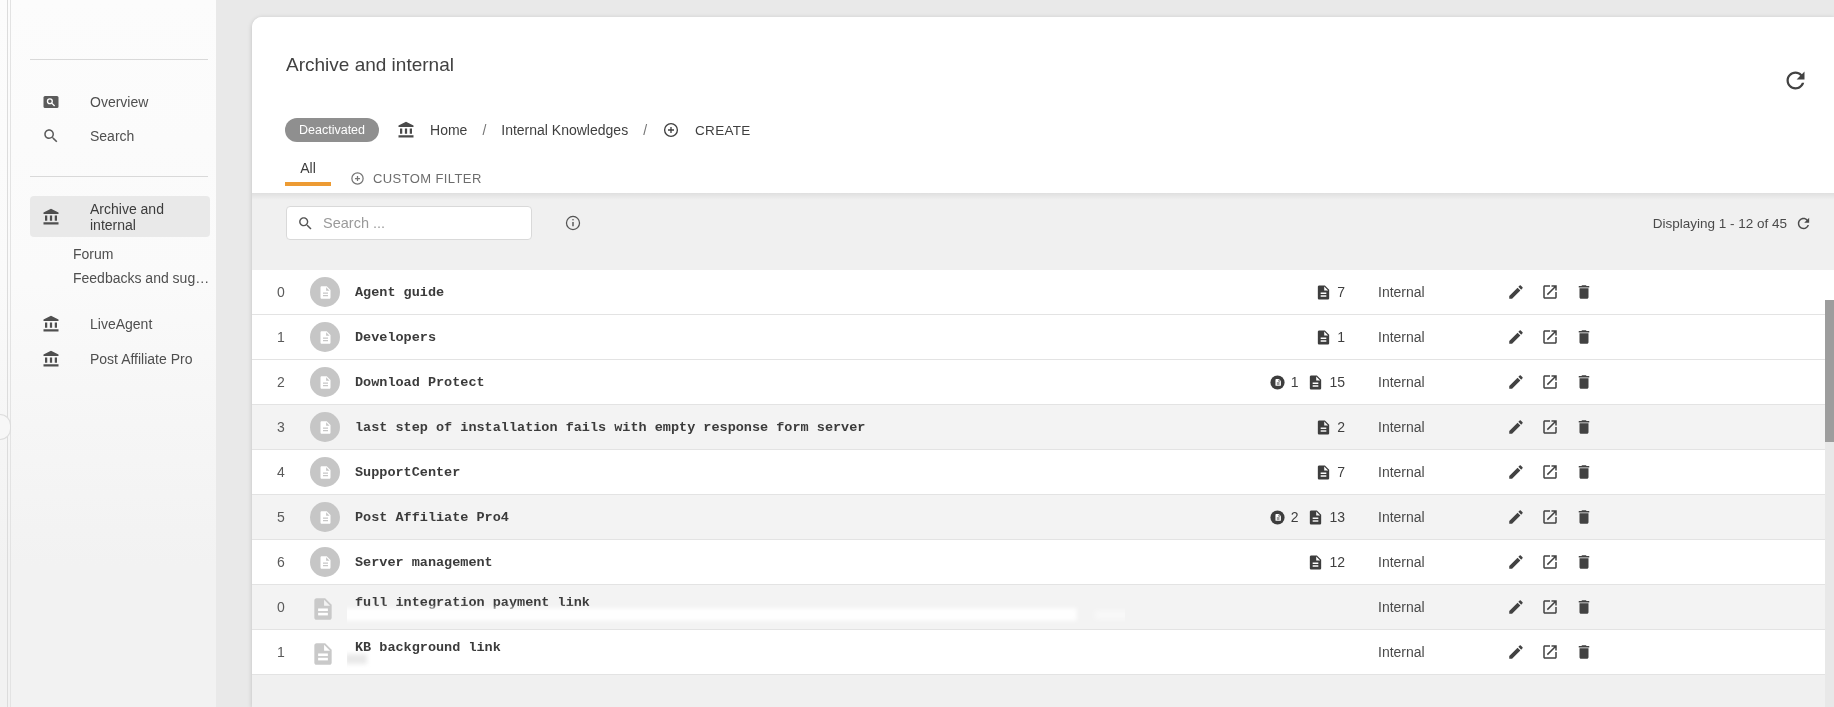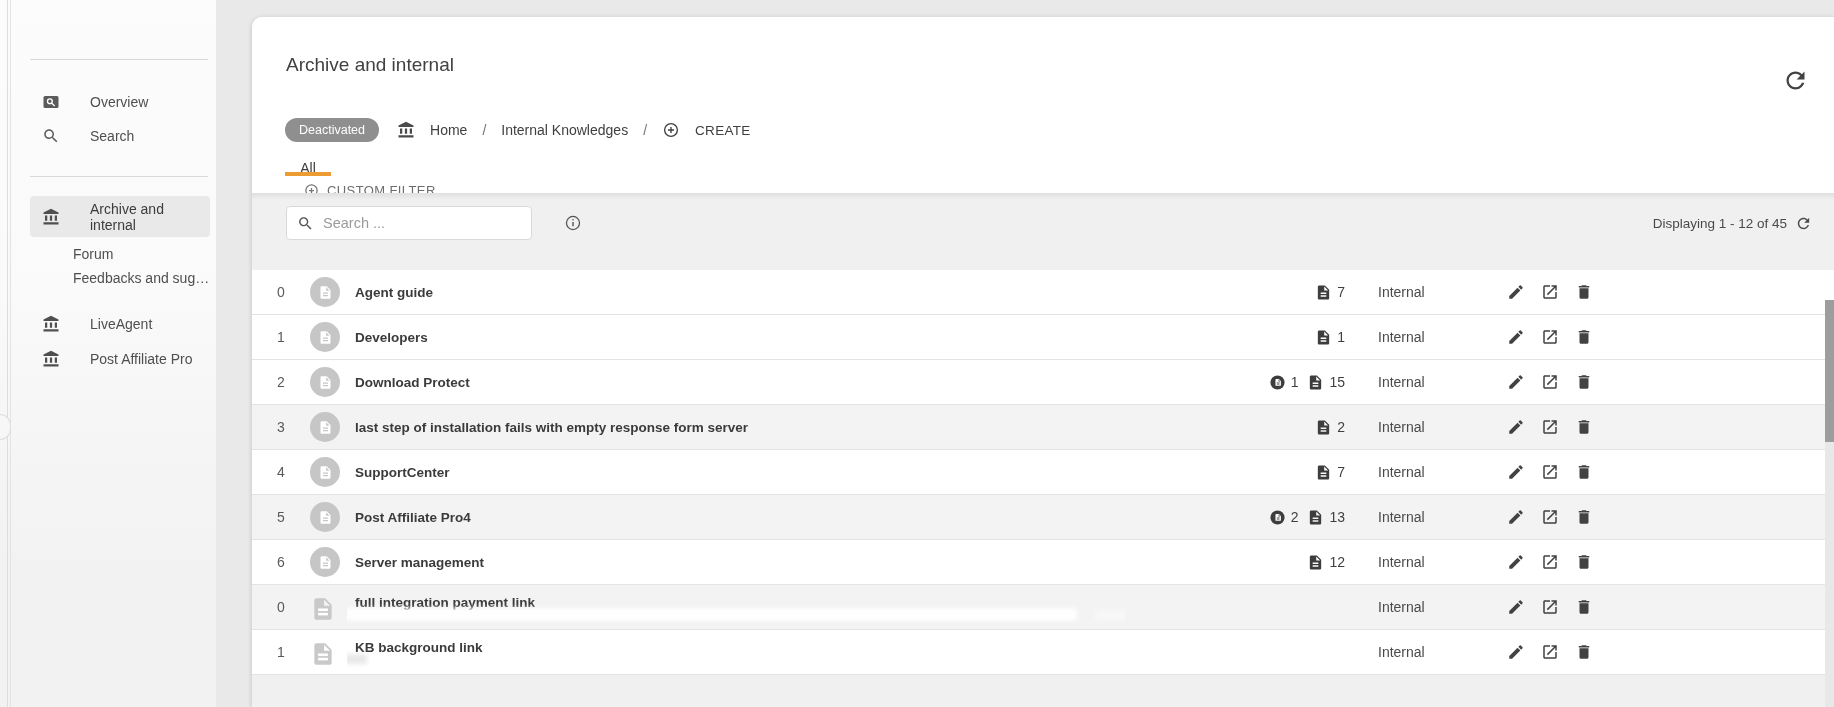--- a/index.html
+++ b/index.html
@@ -29,21 +29,21 @@
   .page-title { position:absolute; left:34px; top:37px; font-size:19px; color:#414141; }
   .refresh-button { position:absolute; right:24px; top:50px; width:28px; height:28px; cursor:pointer; }
 
   .breadcrumb { position:absolute; left:33px; top:100px; height:26px; display:flex;
     align-items:center; gap:15px; font-size:14px; color:#3f3f3f; }
   .badge { color:#fff; font-size:12.5px; padding:5px 14px; border-radius:13px; }
   .crumb-sep { color:#757575; }
   .crumb-link { cursor:pointer; }
   .create-label { font-weight:400; font-size:13.5px; letter-spacing:0.3px; cursor:pointer; }
 
-  .tabs { position:absolute; left:33px; top:136px; height:33px; display:flex; align-items:stretch;flex-direction:column; }
+  .tabs { position:absolute; left:33px; top:136px; height:33px; display:flex; align-items:stretch; }
   .tab-all { width:46px; text-align:center; font-size:14px; color:#3c3c3c; position:relative;
     padding-top:7px; cursor:pointer; }
   .tab-underline { position:absolute; left:0; right:0; bottom:0; height:4px; }
   .tab-custom { margin-left:9px; display:flex; align-items:flex-end; gap:8px; padding:7px 10px 0 10px;
     color:#6d6d6d; font-size:13px; letter-spacing:0.4px; cursor:pointer; }
 
   
   .content { position:absolute; top:176px; left:0; right:0; bottom:0; background:#f0f0f0; }
   .content::before { content:''; position:absolute; top:0; left:0; right:0; height:7px;
     background:linear-gradient(rgba(0,0,0,0.07),rgba(0,0,0,0)); pointer-events:none; }
@@ -68,21 +68,21 @@
 
   .trow { height:45px; display:flex; align-items:center; background:#fff;
     border-bottom:1px solid #e3e3e3; cursor:pointer; }
   .trow.shaded { background:#f3f3f3; }
   .c-order { flex:none; width:46px; padding-left:25px; font-size:14px; color:#5a5a5a; }
   .c-icon { flex:none; width:49px; padding-left:12px; display:flex; align-items:center; align-self:stretch; }
   .cat-badge { width:30px; height:30px; border-radius:50%; background:#c6c6c6;
     display:flex; align-items:center; justify-content:center; }
   .c-title { flex:1; min-width:0; padding-left:8px; font-size:13.5px; font-weight:700; color:#3b3b3b;
     position:relative; align-self:stretch; display:flex; align-items:center;
-    white-space:nowrap; overflow:hidden; }
+    white-space:nowrap; overflow:hidden;font-family:Liberation Mono, monospace; }
   .c-counts { flex:none; width:230px; display:flex; align-items:center; justify-content:flex-end;
     gap:9px; padding-right:10px; font-size:14px; color:#3f3f3f; }
   .count-group { display:flex; align-items:center; gap:5px; }
   .c-status { flex:none; width:150px; padding-left:23px; font-size:14px; color:#4a4a4a; }
   .c-actions { flex:none; width:329px; padding-left:2px; display:flex; align-items:center; gap:16px; }
   .action-btn { width:18px; height:18px; cursor:pointer; }
 
   .trow.article .c-title { align-items:flex-start; padding-top:10px; line-height:15px; }
   .trow.article .c-icon { align-items:flex-start; padding-top:9px; }
   .smudge-big { position:absolute; left:-12px; top:23px; width:742px; height:13px;

